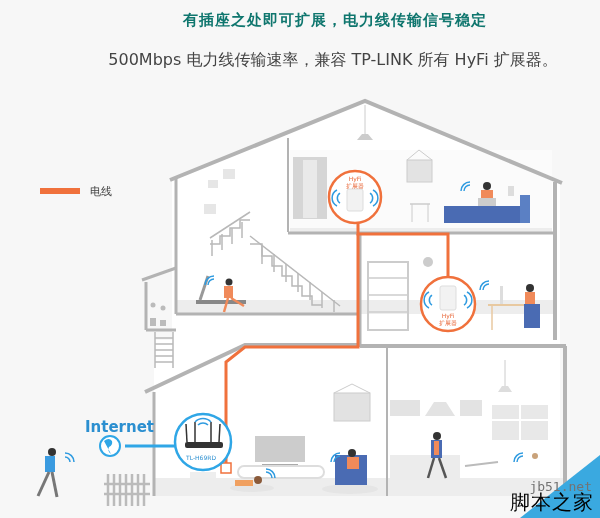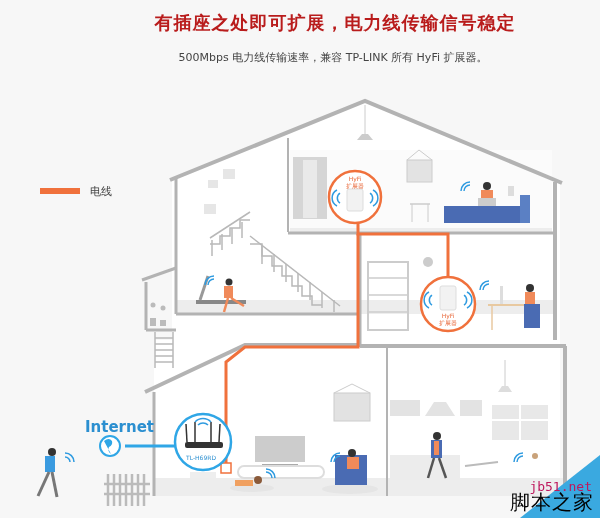--- a/index.html
+++ b/index.html
@@ -1,30 +1,30 @@
 <!DOCTYPE html>
 <html><head>
 <meta charset="utf-8">
 <style>
   html, body { margin:0; padding:0; }
   body { width:600px; height:518px; background:#f7f7f7; overflow:hidden; position:relative;
          font-family:"DejaVu Sans","Liberation Sans",sans-serif; }
   .title { position:absolute; left:0; width:100%; top:11px; text-align:center;
-           font-size:18px; font-weight:bold; color:#b91c1c; letter-spacing:1px; padding-left:70px; box-sizing:border-box; }
+           font-size:15px; font-weight:bold; color:#0f766e; letter-spacing:1px; padding-left:70px; box-sizing:border-box; }
   .subtitle { position:absolute; left:0; width:100%; top:50px; text-align:center;
-              font-size:11px; color:#444; padding-left:66px; box-sizing:border-box; }
+              font-size:16px; color:#444; padding-left:66px; box-sizing:border-box; }
   .legend { position:absolute; left:40px; top:182px; font-size:11px; color:#444; }
   .legend-row { display:flex; align-items:center; height:18px; }
   .swatch { width:40px; height:6px; margin-right:10px; }
   svg.scene { position:absolute; left:0; top:0; }
   .lbl { position:absolute; font-family:"DejaVu Sans","Liberation Sans",sans-serif; }
   .internet { left:85px; top:418px; font-size:15px; font-weight:bold; color:#2b8fd0; }
   .hyfi { color:#e8683a; font-size:6px; text-align:center; line-height:7px; width:30px; }
   .model { left:186px; top:454px; font-size:6px; color:#2b8fd0; }
-  .wm-url { position:absolute; right:8px; bottom:24px; color:#be185d; font-family:"DejaVu Sans Mono","Liberation Mono",monospace; font-size:13px; }
+  .wm-url { position:absolute; right:8px; bottom:24px; color:#737373; font-family:"DejaVu Sans Mono","Liberation Mono",monospace; font-size:13px; }
   .wm-cn { position:absolute; right:6px; bottom:2px; color:#000000; font-size:20px; letter-spacing:1px; }
 </style>
 </head>
 <body>
 
 <div class="title">有插座之处即可扩展，电力线传输信号稳定</div>
 <div class="subtitle">500Mbps 电力线传输速率，兼容 TP-LINK 所有 HyFi 扩展器。</div>
 
 <div class="legend">
   <div class="legend-row">

